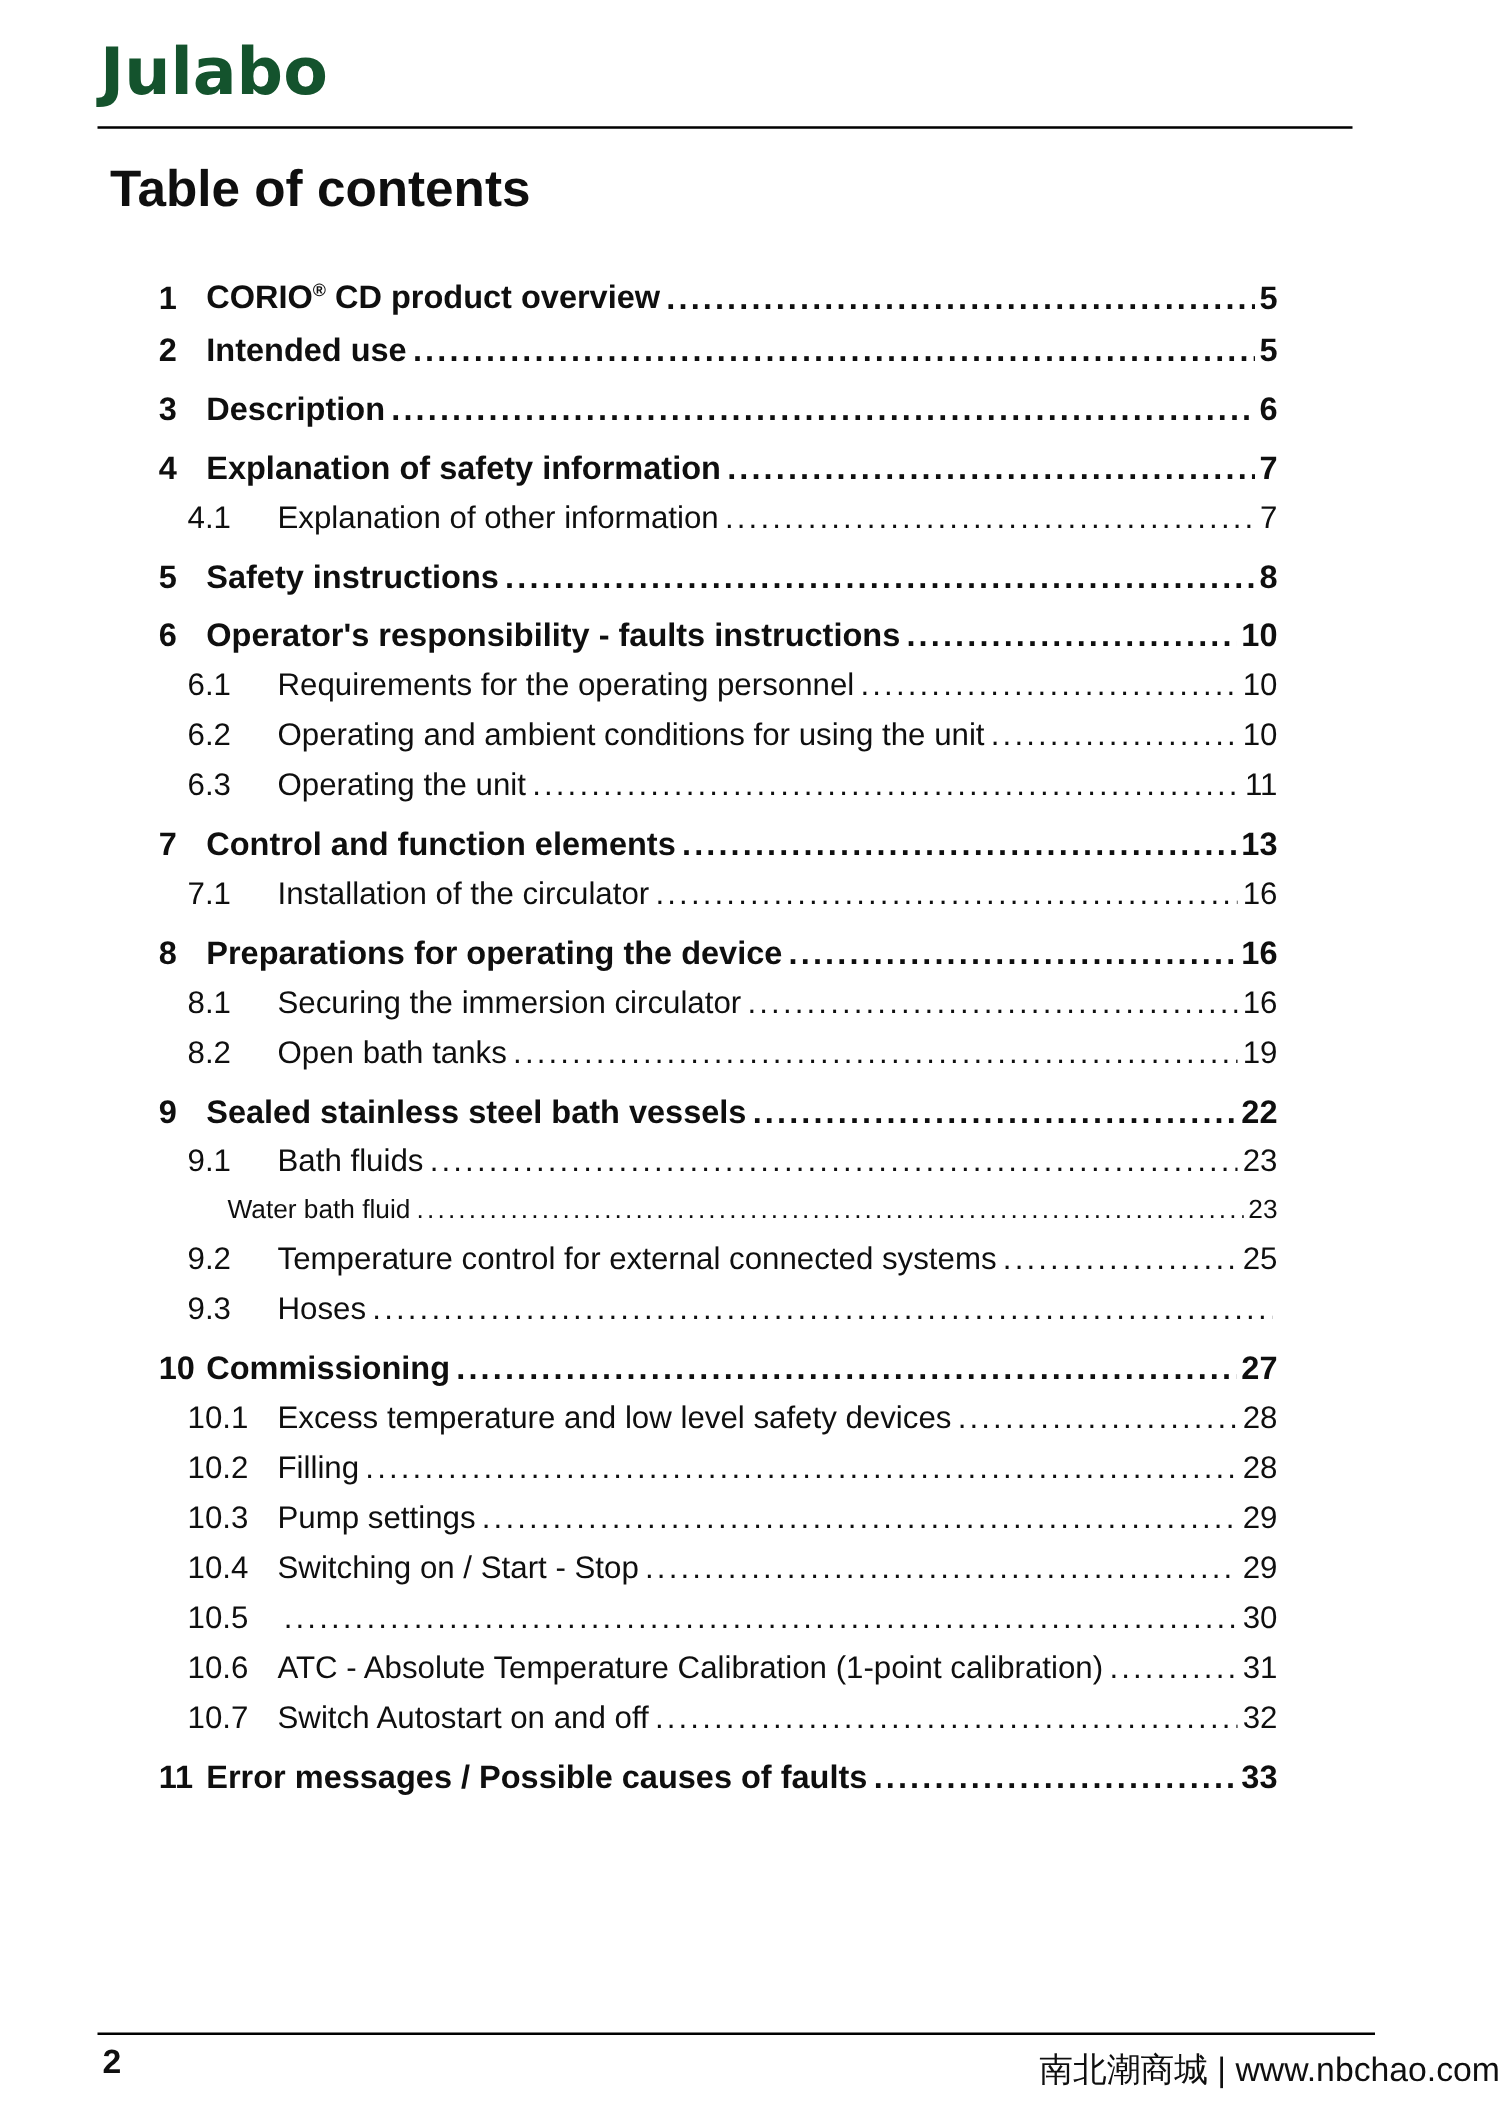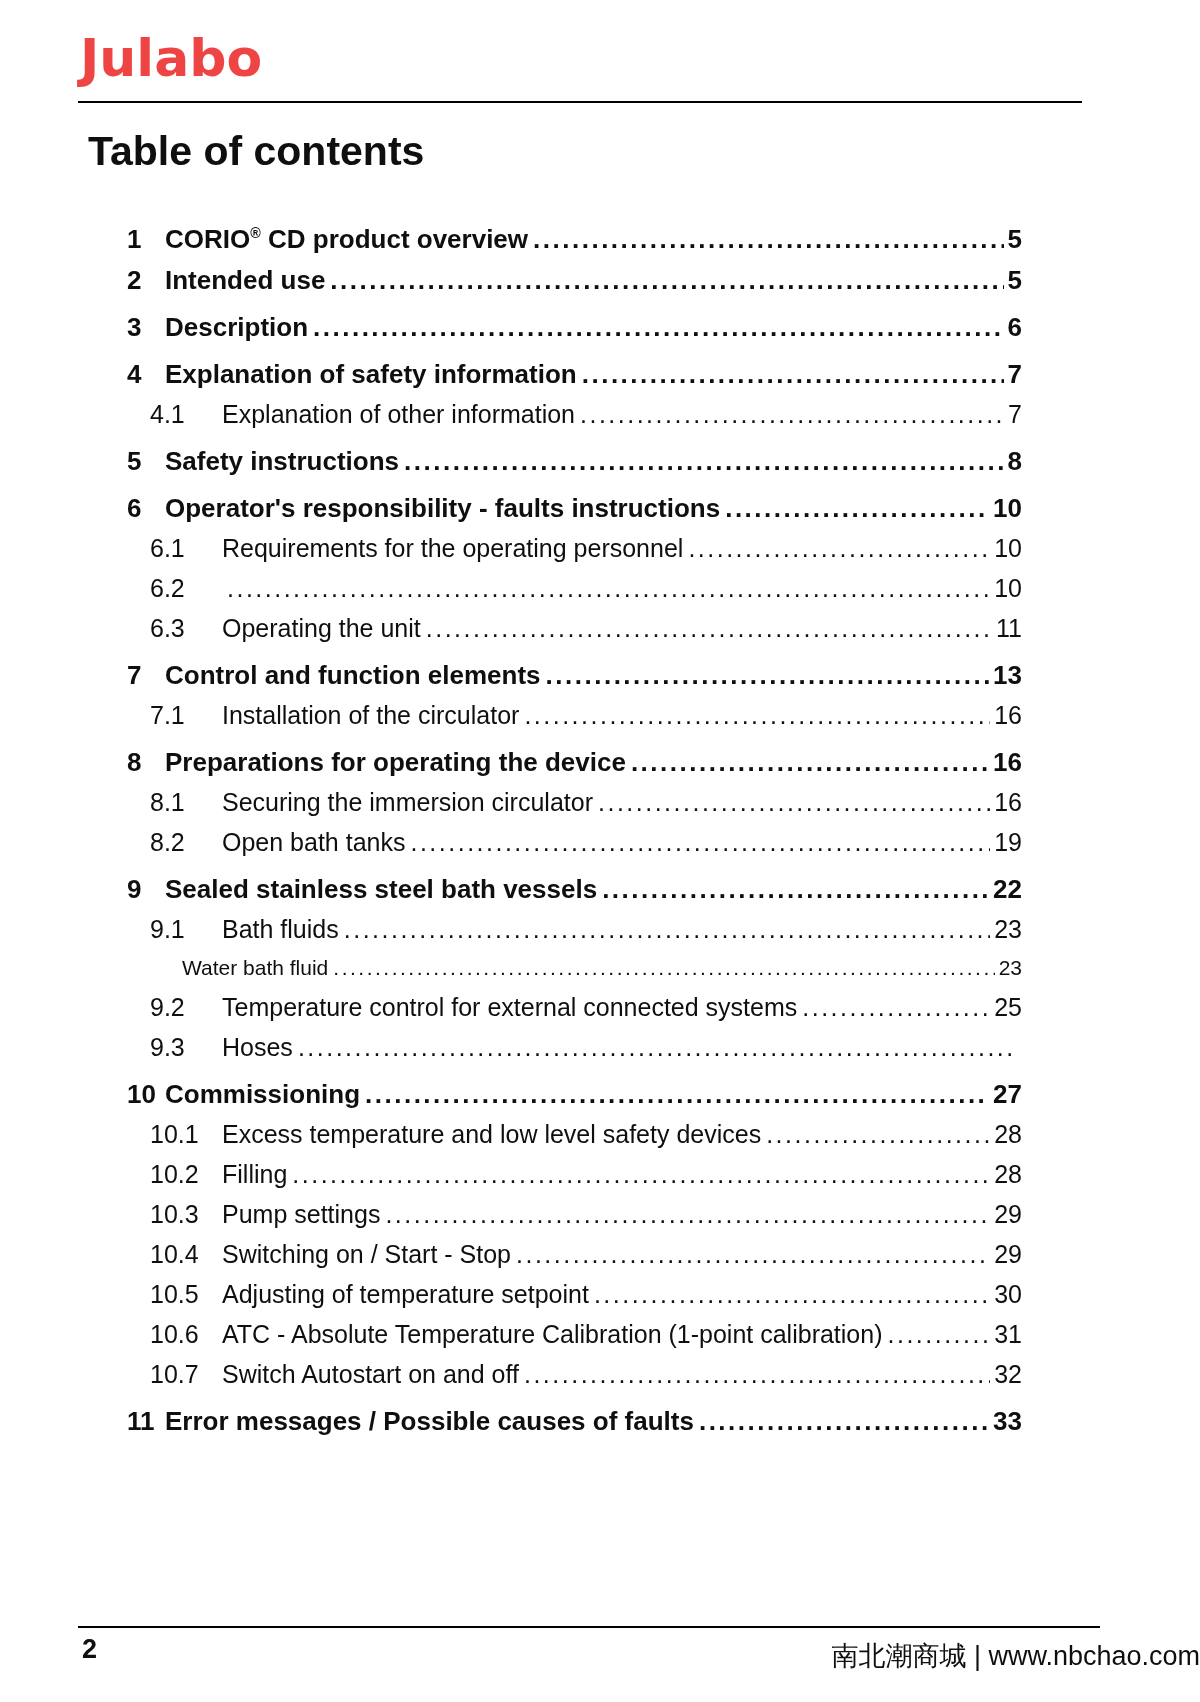--- a/index.html
+++ b/index.html
@@ -59,21 +59,21 @@
     font-weight: bold; font-size: 27px;
   }
   .footer-site {
     position: absolute; left: 0; right: 0; top: 1638px;
     text-align: right; font-size: 27px;
   }
 </style>
 </head>
 <body>
 
-<div class="logo" style="color: #ef4444;">Julabo</div>
+<div class="logo" style="color: #14532d;">Julabo</div>
 <div class="header-rule"></div>
 <div class="doc-title">Table of contents</div>
 
 <div class="toc">
     <div class="toc-row level1">
       <span class="num">1</span>
       <span class="title">CORIO<sup>®</sup> CD product overview</span>
       <span class="dots">............................................................................................................................................................................................................................</span>
       <span class="pg">5</span>
     </div>
@@ -114,20 +114,21 @@
       <span class="pg">10</span>
     </div>
     <div class="toc-row level2">
       <span class="num">6.1</span>
       <span class="title">Requirements for the operating personnel</span>
       <span class="dots">............................................................................................................................................................................................................................</span>
       <span class="pg">10</span>
     </div>
     <div class="toc-row level2">
       <span class="num">6.2</span>
+      <span class="title">Operating and ambient conditions for using the unit</span>
       <span class="dots">............................................................................................................................................................................................................................</span>
       <span class="pg">10</span>
     </div>
     <div class="toc-row level2">
       <span class="num">6.3</span>
       <span class="title">Operating the unit</span>
       <span class="dots">............................................................................................................................................................................................................................</span>
       <span class="pg">11</span>
     </div>
     <div class="toc-row level1">
@@ -213,21 +214,20 @@
       <span class="pg">29</span>
     </div>
     <div class="toc-row level2">
       <span class="num">10.4</span>
       <span class="title">Switching on / Start - Stop</span>
       <span class="dots">............................................................................................................................................................................................................................</span>
       <span class="pg">29</span>
     </div>
     <div class="toc-row level2">
       <span class="num">10.5</span>
-      <span class="title">Adjusting of temperature setpoint</span>
       <span class="dots">............................................................................................................................................................................................................................</span>
       <span class="pg">30</span>
     </div>
     <div class="toc-row level2">
       <span class="num">10.6</span>
       <span class="title">ATC - Absolute Temperature Calibration (1-point calibration)</span>
       <span class="dots">............................................................................................................................................................................................................................</span>
       <span class="pg">31</span>
     </div>
     <div class="toc-row level2">

